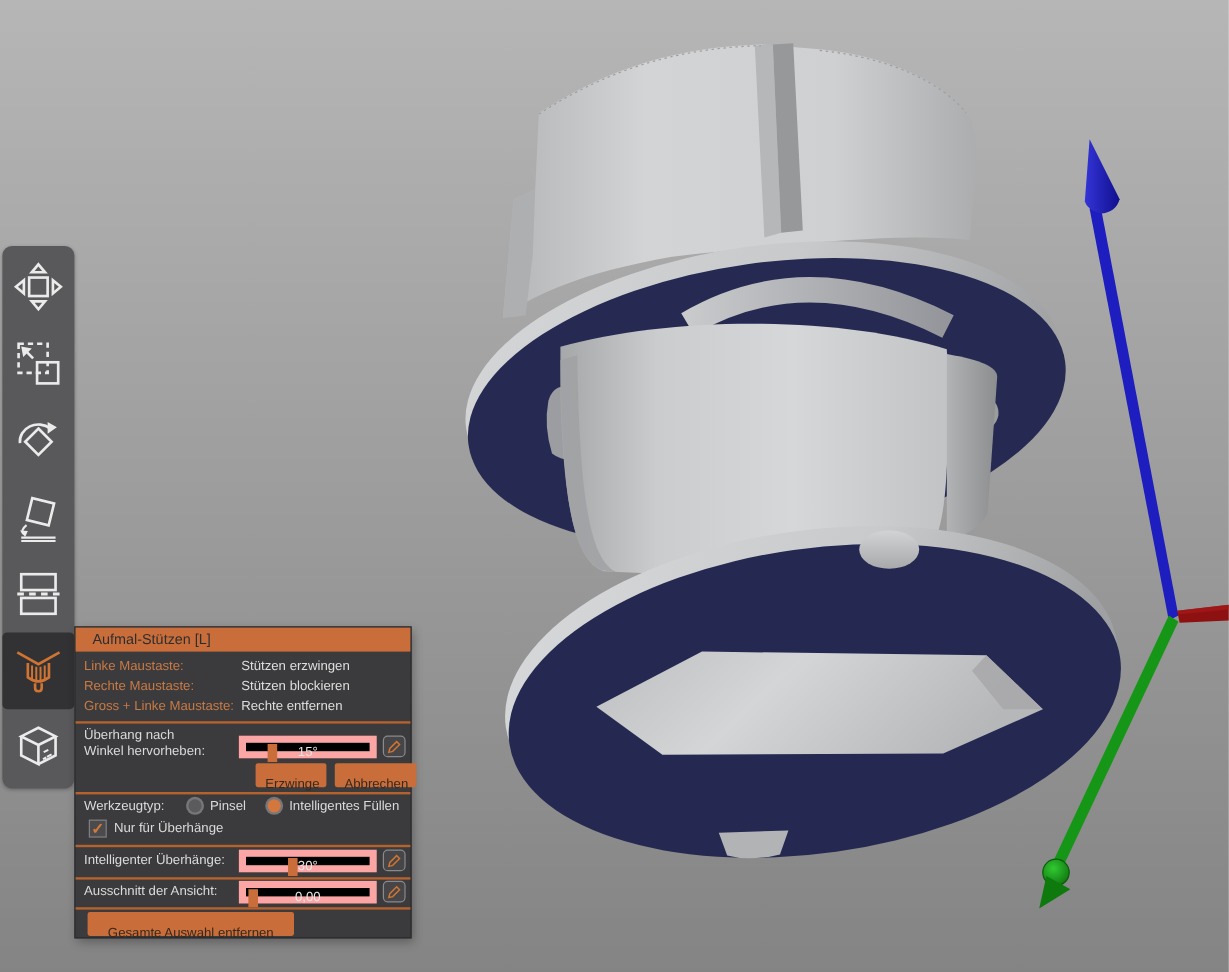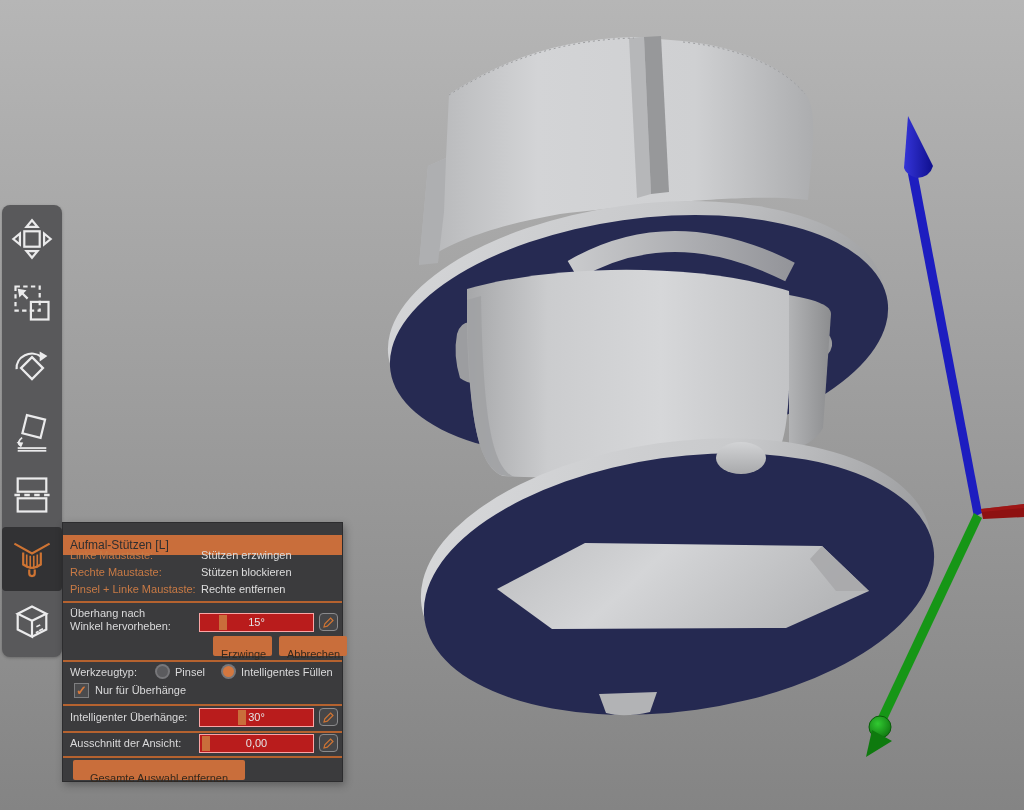--- a/index.html
+++ b/index.html
@@ -22,30 +22,30 @@
   .tile.active{background:#323234;border-radius:4px;}
   .tile svg{display:block;}
   
   .panel{
     position:absolute;left:62px;top:522px;width:279px;height:258px;
     background:#3b3b3d;z-index:3;border:1px solid #2c2c2e;box-sizing:content-box;
     box-shadow:2px 3px 8px rgba(0,0,0,.3);
     font-size:11px;color:#dcdcdd;
   }
   .p-header{
-    position:absolute;left:0;top:12px;width:100%;height:20px;line-height:20px;
-    background:#c96e3b;color:#2e2e30;font-size:12px;padding-left:7px;box-sizing:border-box;
+    position:absolute;left:0;top:0;width:100%;height:20px;line-height:20px;
+    background:#c96e3b;color:#2e2e30;font-size:12px;padding-left:14px;box-sizing:border-box;
   }
   .hint-label{position:absolute;left:7px;color:#c87a45;}
   .hint-value{position:absolute;left:138px;color:#dedede;}
   .sep{position:absolute;left:0;width:100%;height:2px;background:#b5622f;}
   .lbl{position:absolute;color:#dadadb;white-space:nowrap;}
   .slider{
-    position:absolute;width:115px;height:19px;background:#b91c1c;
-    border:1px solid #fca5a5;box-sizing:border-box;
+    position:absolute;width:115px;height:19px;background:#000000;
+    border:6px solid #fca5a5;box-sizing:border-box;
   }
   .slider .handle{
     position:absolute;top:1px;width:8px;height:15px;background:#c96e3b;
   }
   .slider .val{
     position:absolute;left:0;top:0;width:100%;height:100%;text-align:center;
     line-height:17px;color:#e4e4e5;
   }
   .pencil-btn{
     position:absolute;width:19px;height:18px;background:#464648;
@@ -246,21 +246,21 @@
   </div>
 </div>
 
 <div class="panel">
   <div class="p-header">Aufmal-Stützen [L]</div>
 
   <span class="hint-label" style="top:26px">Linke Maustaste:</span>
   <span class="hint-value" style="top:26px">Stützen erzwingen</span>
   <span class="hint-label" style="top:43px">Rechte Maustaste:</span>
   <span class="hint-value" style="top:43px">Stützen blockieren</span>
-  <span class="hint-label" style="top:60px">Pinsel + Linke Maustaste:</span>
+  <span class="hint-label" style="top:60px">Gross + Linke Maustaste:</span>
   <span class="hint-value" style="top:60px">Rechte entfernen</span>
 
   <div class="sep" style="top:78px"></div>
 
   <span class="lbl" style="left:7px;top:84px">Überhang nach</span>
   <span class="lbl" style="left:7px;top:97px">Winkel hervorheben:</span>
   <div class="slider" style="left:136px;top:90px">
     <div class="handle" style="left: 17%;"></div>
     <div class="val">15°</div>
   </div>

